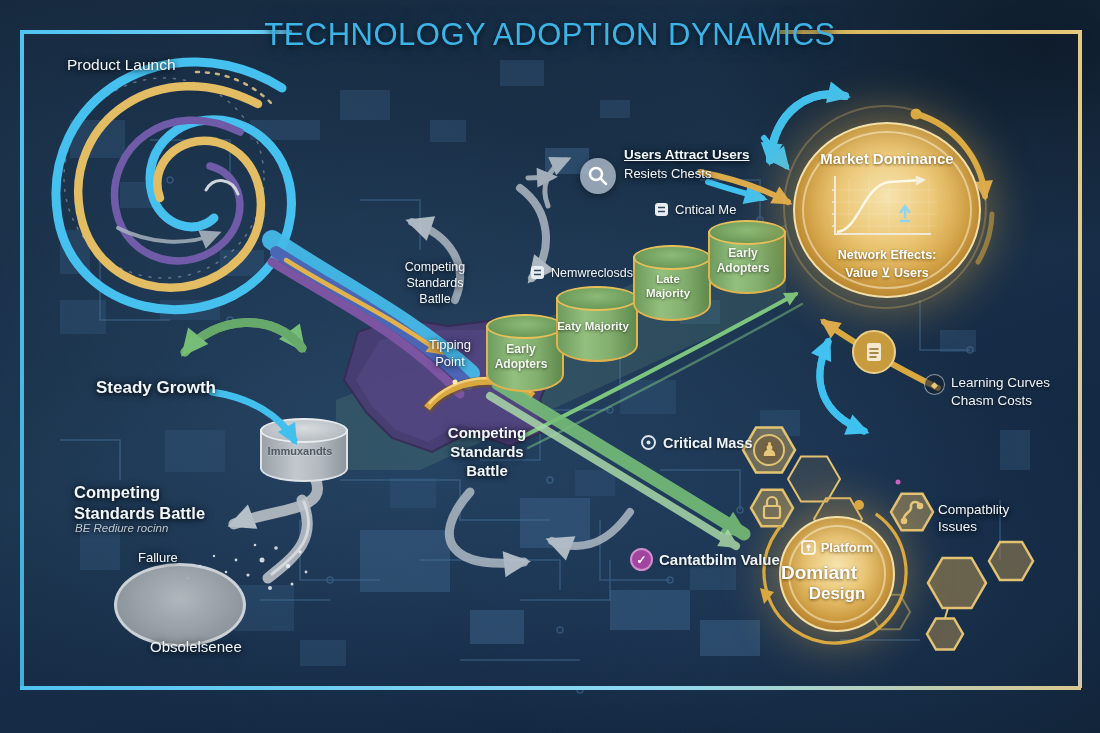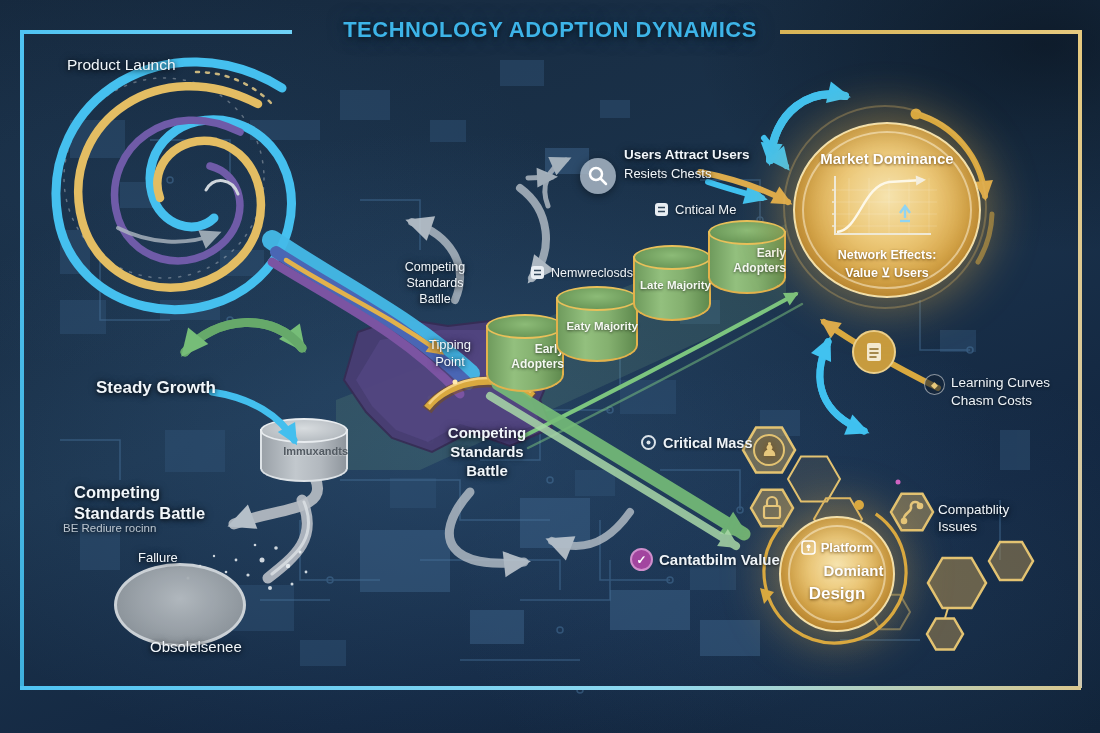--- a/index.html
+++ b/index.html
@@ -13,34 +13,34 @@
       radial-gradient(700px 320px at 12% 24%, rgba(50,90,130,.16), transparent 60%),
       linear-gradient(160deg,#16293e 0%,#1b334c 45%,#132741 75%,#0f2136 100%);
   }
   svg.layer{position:absolute;left:0;top:0;z-index:1;}
   svg.layer.fg{z-index:2;}
   .lbl{position:absolute;z-index:4;color:#f1f6fa;white-space:pre-line;line-height:1.28;
        text-shadow:0 1px 4px rgba(0,0,0,.8),0 0 10px rgba(0,0,0,.45);}
   .b{font-weight:bold;}
   .ctr{text-align:center;}
   .title{position:absolute;z-index:5;left:0;right:0;top:17px;text-align:center;
-         font-size:22px;font-weight:bold;letter-spacing:.5px;color:#3db4e8;
+         font-size:31px;font-weight:normal;letter-spacing:.5px;color:#3db4e8;
          text-shadow:0 2px 6px rgba(0,0,0,.65),0 0 18px rgba(20,60,90,.8);}
   .frame{position:absolute;z-index:5;}
   
   .cyl{position:absolute;z-index:3;}
   .cyl .body{position:absolute;left:0;right:0;top:11px;bottom:0;
     background:linear-gradient(90deg,#6f9b5d,#93c07e 35%,#84b06f 65%,#5f8a4e);
     border:2.5px solid #e2b24c;border-top:none;
     border-radius:0 0 50% 50%/0 0 26% 26%;}
   .cyl .top{position:absolute;left:0;right:0;top:0;height:21px;border-radius:50%;
     border:2.5px solid #e8c05a;
     background:radial-gradient(ellipse at 50% 40%,#8cbb77,#5d8a4c);}
-  .cyl .clabel{position:absolute;left:0;right:0;top:50%;transform:translateY(-38%);
-    text-align:right;color:#f4f8f2;font-size:12px;font-weight:bold;white-space:pre-line;
+  .cyl .clabel{position:absolute;left:0;right:8px;top:50%;transform:translateY(-38%);
+    text-align:center;color:#f4f8f2;font-size:12px;font-weight:bold;white-space:pre-line;
     line-height:1.25;text-shadow:0 1px 3px rgba(0,0,0,.6);}
   .cyl.gray .body{background:linear-gradient(90deg,#9aa1a8,#c2c8cd 40%,#b2b8be 70%,#8f969d);
     border-color:#dde2e6;}
   .cyl.gray .top{background:radial-gradient(ellipse at 50% 40%,#d8dcdf,#aab1b7);border-color:#e8ecef;}
   .cyl.gray .clabel{color:#525a62;text-shadow:0 1px 1px rgba(255,255,255,.35);font-size:11px;}
   
   .goldcard{position:absolute;z-index:3;border-radius:50%;
     background:radial-gradient(circle at 50% 42%,#f6e3ae 0%,#ecc878 34%,#d9a84a 62%,#c2892f 85%,#ad7722 100%);
     box-shadow:0 0 46px 12px rgba(222,170,70,.42), inset 0 0 34px rgba(110,65,10,.35);
     border:2px solid #f3dfa8;}
@@ -304,26 +304,26 @@
 
   <div class="lbl" style="left:67px;top:55px;font-size:15.5px;">Product Launch</div>
   <div class="lbl ctr" style="left:396px;top:259px;width:78px;font-size:12.5px;">Competing
 Standards
 Batlle</div>
   <div class="lbl ctr" style="left:414px;top:337px;width:72px;font-size:13px;z-index:4;">Tipping
 Point</div>
   <div class="lbl b ctr" style="left:428px;top:423px;width:118px;font-size:15px;">Competing
 Standards
 Battle</div>
-  <div class="lbl b" style="left:624px;top:146px;font-size:13.5px;">Users Attract Users</div>
+  <div class="lbl b" style="left:624px;top:146px;font-size:13.5px;text-decoration:underline;">Users Attract Users</div>
   <div class="lbl" style="left:624px;top:166px;font-size:13px;">Resiets Chests</div>
   <div class="lbl b" style="left:96px;top:377px;font-size:17px;">Steady Growth</div>
   <div class="lbl b" style="left:74px;top:482px;font-size:16.5px;">Competing
 Standards Battle</div>
-  <div class="lbl" style="left:63px;top:521px;font-size:11.5px;color:#ccd5dd;opacity:.9;">BE Rediure rocinn</div>
+  <div class="lbl" style="left:75px;top:521px;font-size:11.5px;color:#ccd5dd;opacity:.9;font-style:italic;">BE Rediure rocinn</div>
   <div class="lbl" style="left:138px;top:550px;font-size:13px;">Fallure</div>
   <div class="lbl" style="left:150px;top:637px;font-size:15px;">Obsolelsenee</div>
   <div class="lbl" style="left:938px;top:501px;font-size:13.5px;">Compatblity
 Issues</div>
 
   <div class="badge" style="left:654px;top:202px;">
     <span class="mini-icon">
       <svg width="15" height="15">
           <rect x="1" y="1" width="13" height="13" rx="3" fill="#e9eef3"></rect>
           <path d="M4 5.5h7 M4 9.5h7" stroke="#33475a" stroke-width="1.5"></path>
@@ -428,21 +428,21 @@
   <div class="goldcard" style="left:779px;top:516px;width:112px;height:112px;">
     <div class="inner-ring"></div>
     <div style="position:absolute;left:0;right:0;top:22px;display:flex;justify-content:center;align-items:center;gap:5px;">
       <svg width="15" height="15">
           <rect x="1" y="1" width="13" height="13" rx="3" fill="rgba(255,255,255,.15)" stroke="#fff" stroke-width="1.5"></rect>
           <circle cx="7.5" cy="6.5" r="2" fill="#fff"></circle>
           <path d="M7.5 8.5 v2.5" stroke="#fff" stroke-width="1.5"></path>
         </svg>
       <span style="color:#fff;font-size:13px;font-weight:bold;text-shadow:0 1px 3px rgba(90,55,5,.8);">Platform</span>
     </div>
-    <div style="position:absolute;left:0;right:0;top:44px;text-align:center;color:#fff;font-size:15px;font-weight:bold;text-shadow:0 1px 3px rgba(90,55,5,.8);padding-left:33px;">Domiant</div>
+    <div style="position:absolute;left:0;right:0;top:44px;text-align:left;color:#fff;font-size:19px;font-weight:bold;text-shadow:0 1px 3px rgba(90,55,5,.8);">Domiant</div>
     <div style="position:absolute;left:0;right:0;top:66px;text-align:center;color:#fff;font-size:17px;font-weight:bold;text-shadow:0 1px 3px rgba(90,55,5,.8);">Design</div>
   </div>
 
   <div class="pool" style="left:114px;top:563px;width:126px;height:78px;"></div>
 
   <span class="hexglyph" style="left:761px;top:438px;font-size:19px;">♟</span>
 
 </div>
 
 </body></html>

